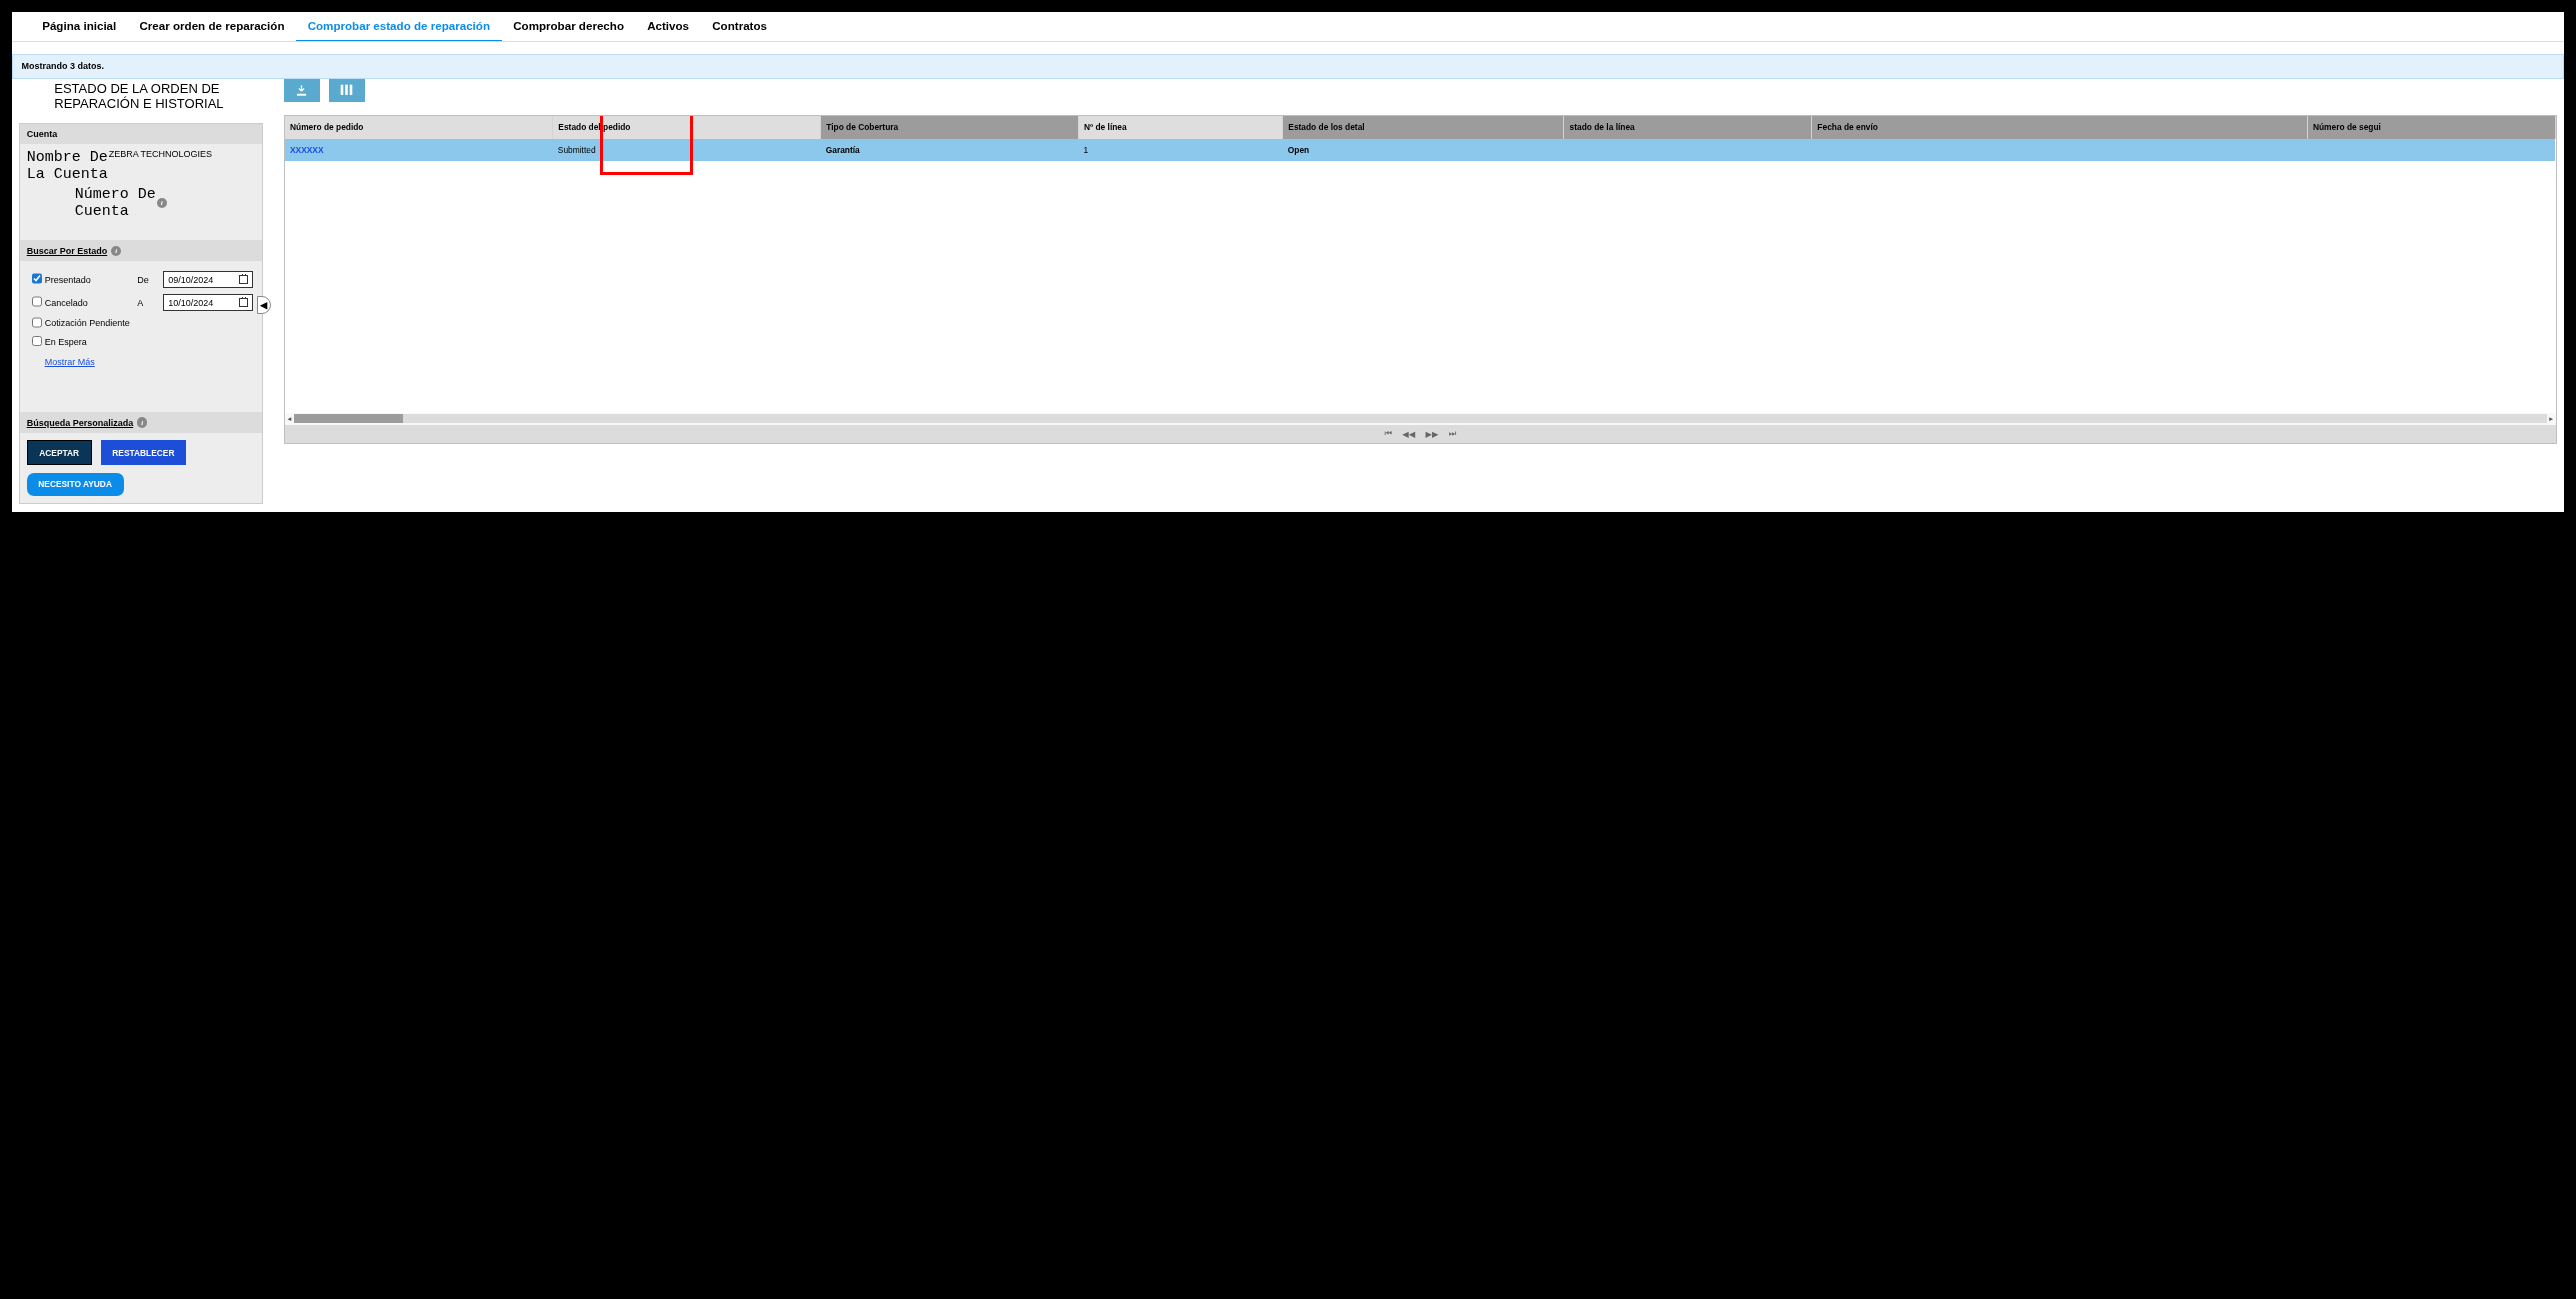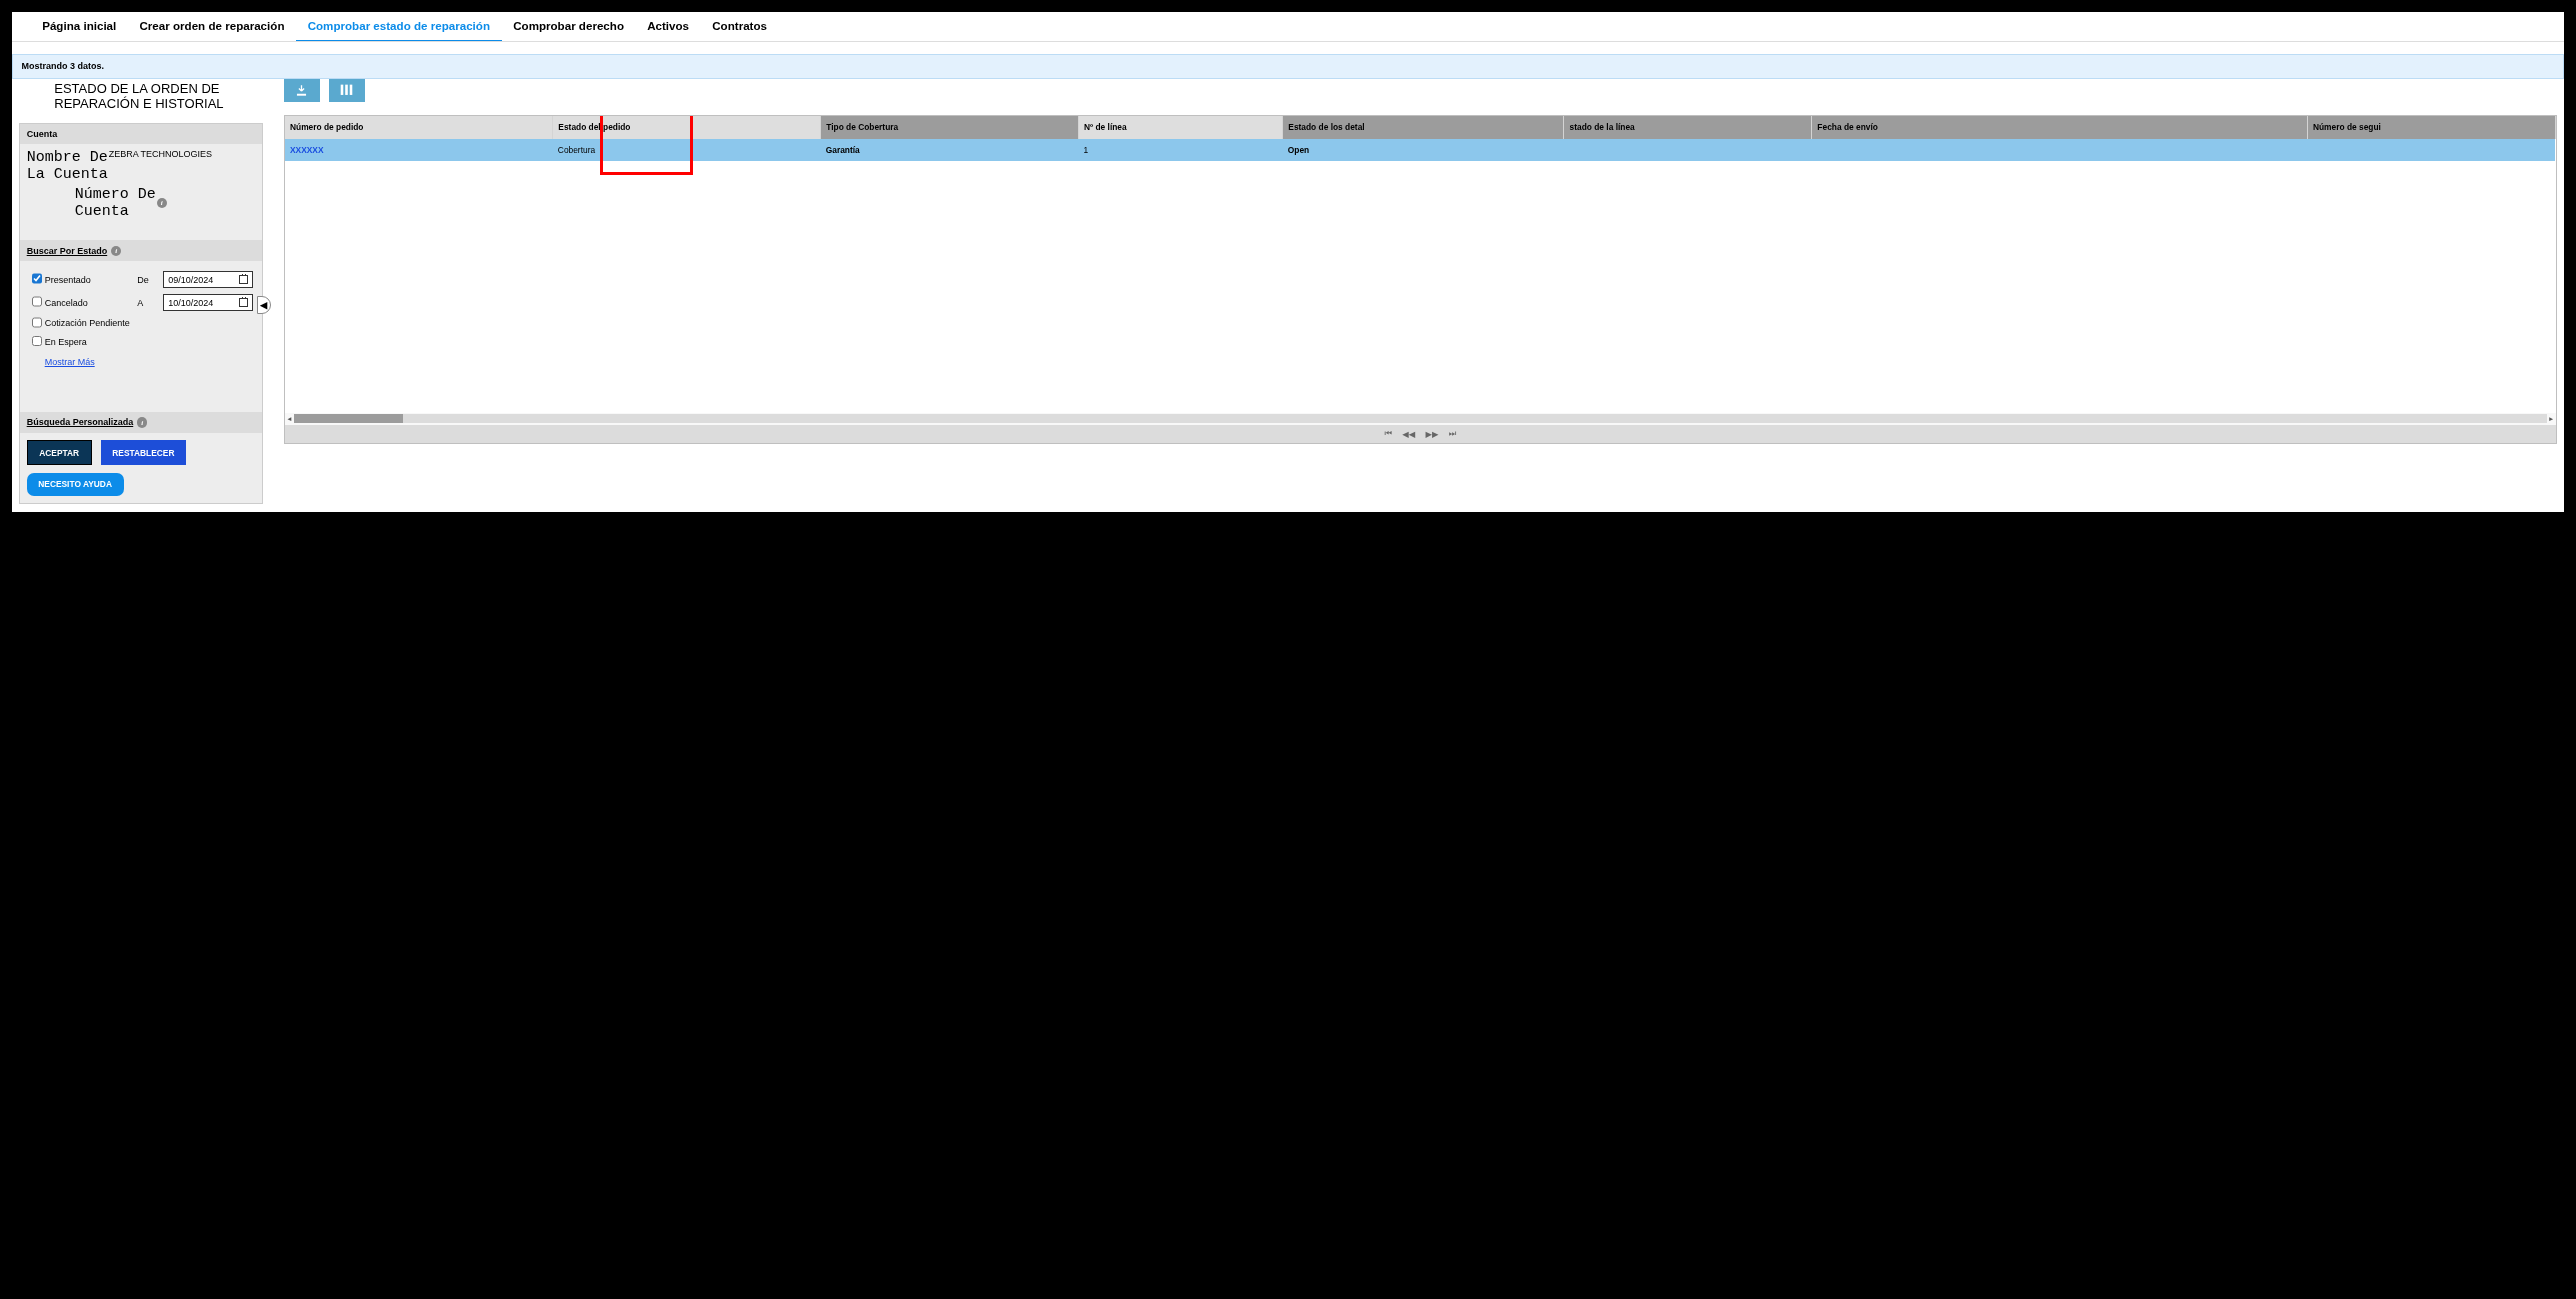--- a/index.html
+++ b/index.html
@@ -128,20 +128,21 @@
     text-decoration: underline;
     cursor:pointer;
     margin: 3.9px 0 0 24.4px;
     display:inline-block;
   }
   .custom-search {
     background: #dcdcdc;
     padding: 5.1px 6.4px;
     font-weight: bold;
     display:flex;
+    align-items:center;
     gap:3.9px;
     margin-top: 45px;
   }
   .custom-search span.u { text-decoration: underline;}
   .btn-row {
     display:flex;
     gap: 9px;
     padding: 7.7px 6.4px;
   }
   .btn {
@@ -389,21 +390,21 @@
               <th class="light">Nº de línea</th>
               <th>Estado de los detal</th>
               <th>stado de la línea</th>
               <th>Fecha de envío</th>
               <th>Número de segui</th>
             </tr>
           </thead>
           <tbody>
             <tr class="row1">
               <td><span class="link">XXXXXX</span></td>
-              <td>Cobertura</td>
+              <td>Submitted</td>
               <td style="font-weight:bold">Garantía</td>
               <td>1</td>
               <td style="font-weight:bold">Open</td>
               <td></td>
               <td></td>
               <td></td>
             </tr>
           </tbody>
         </table>
         </div>

